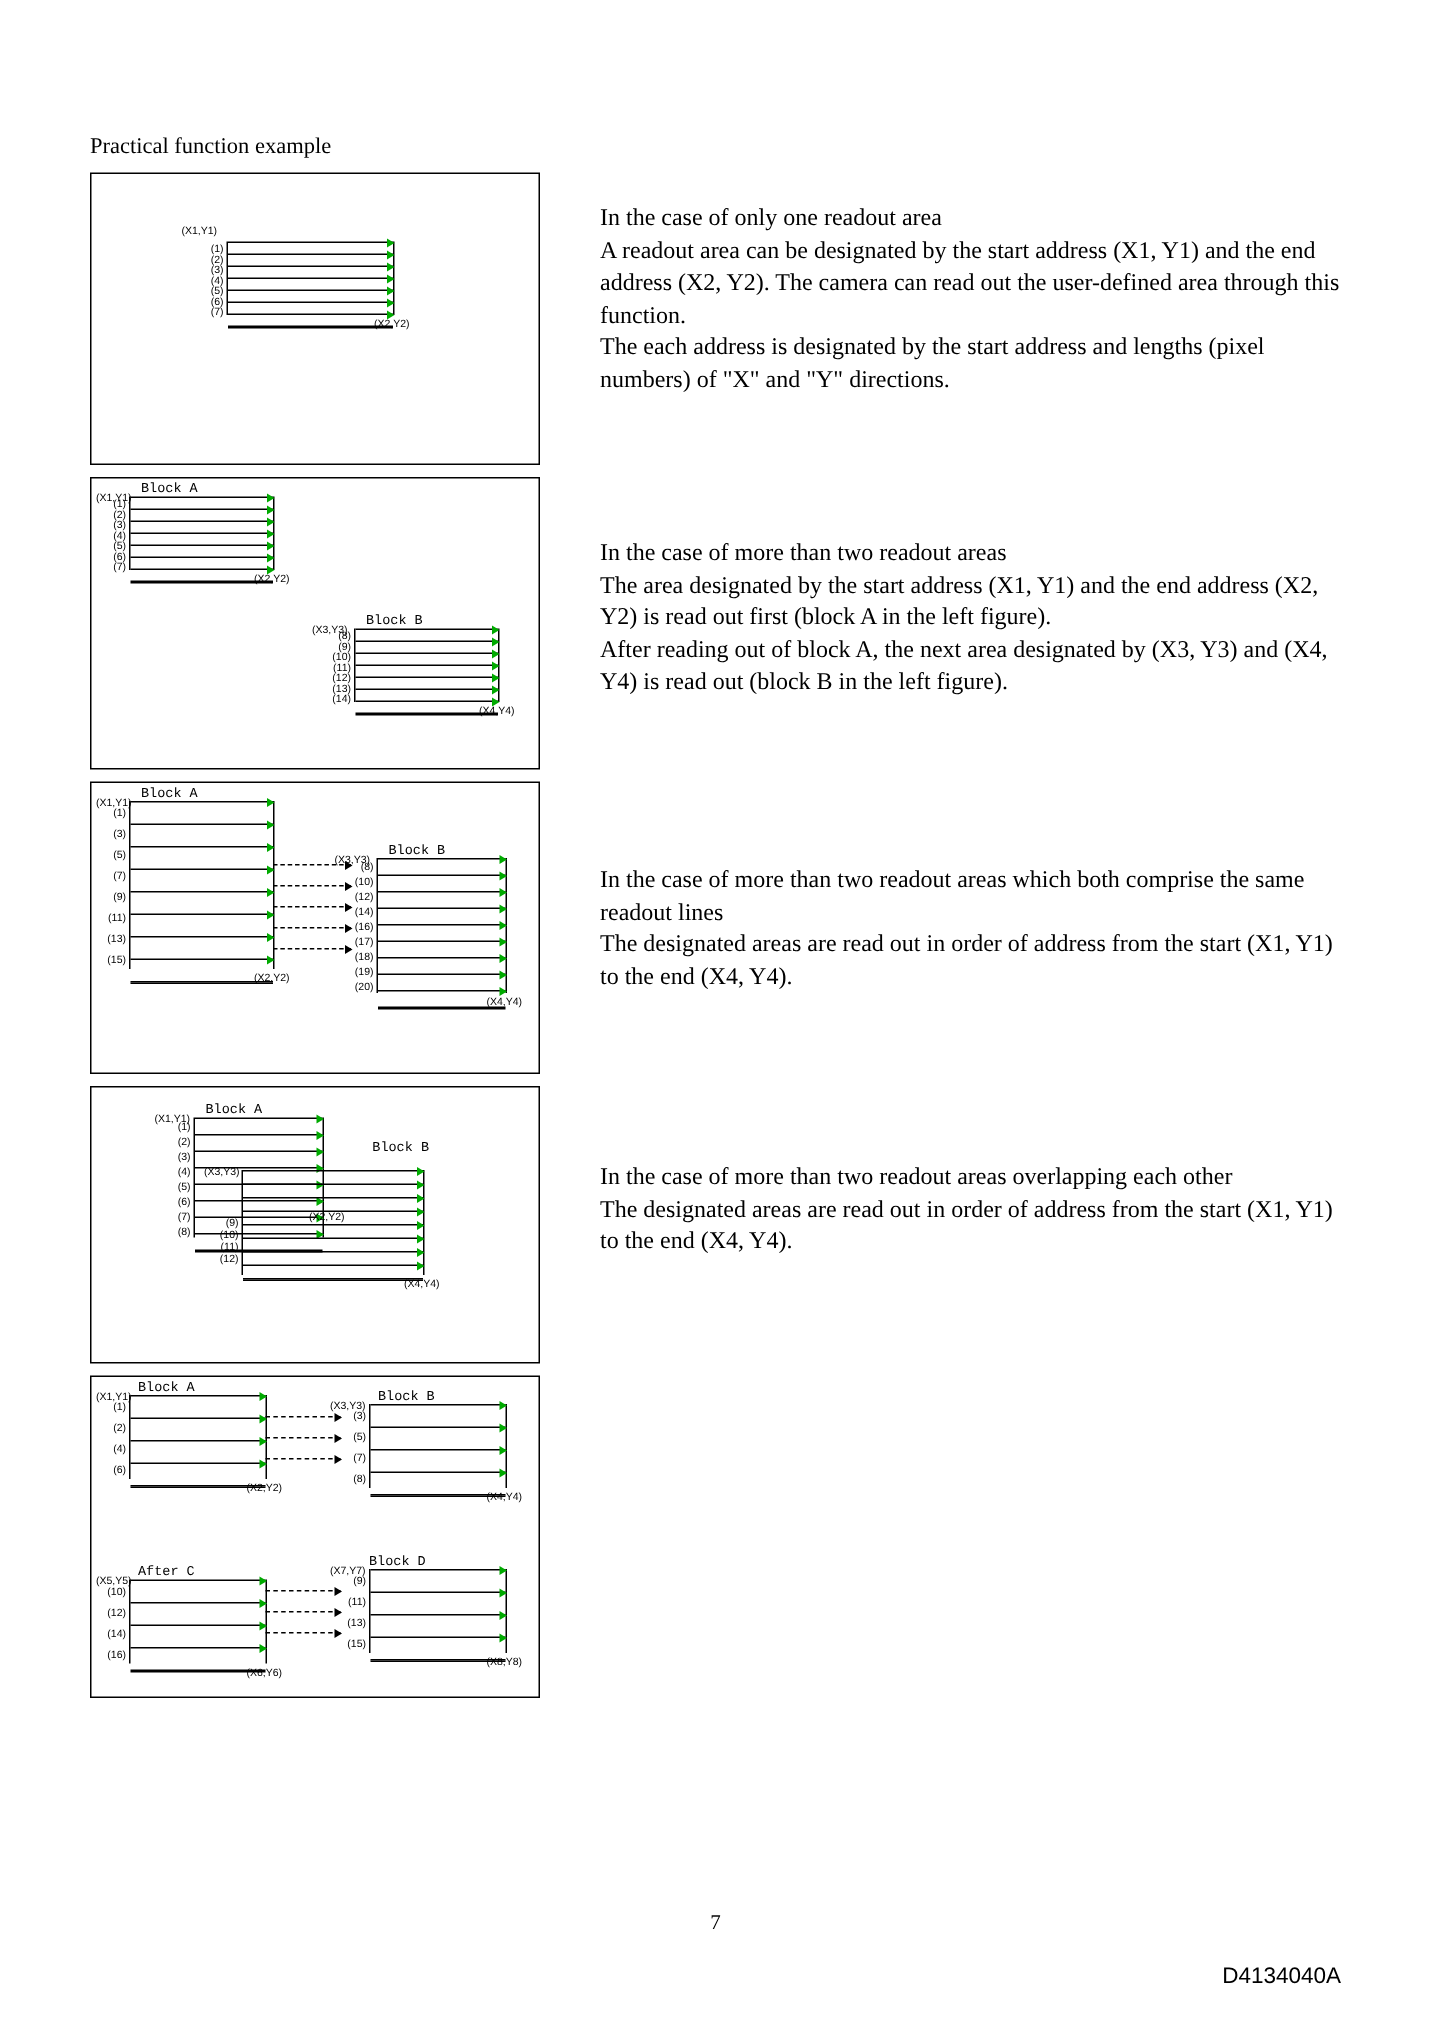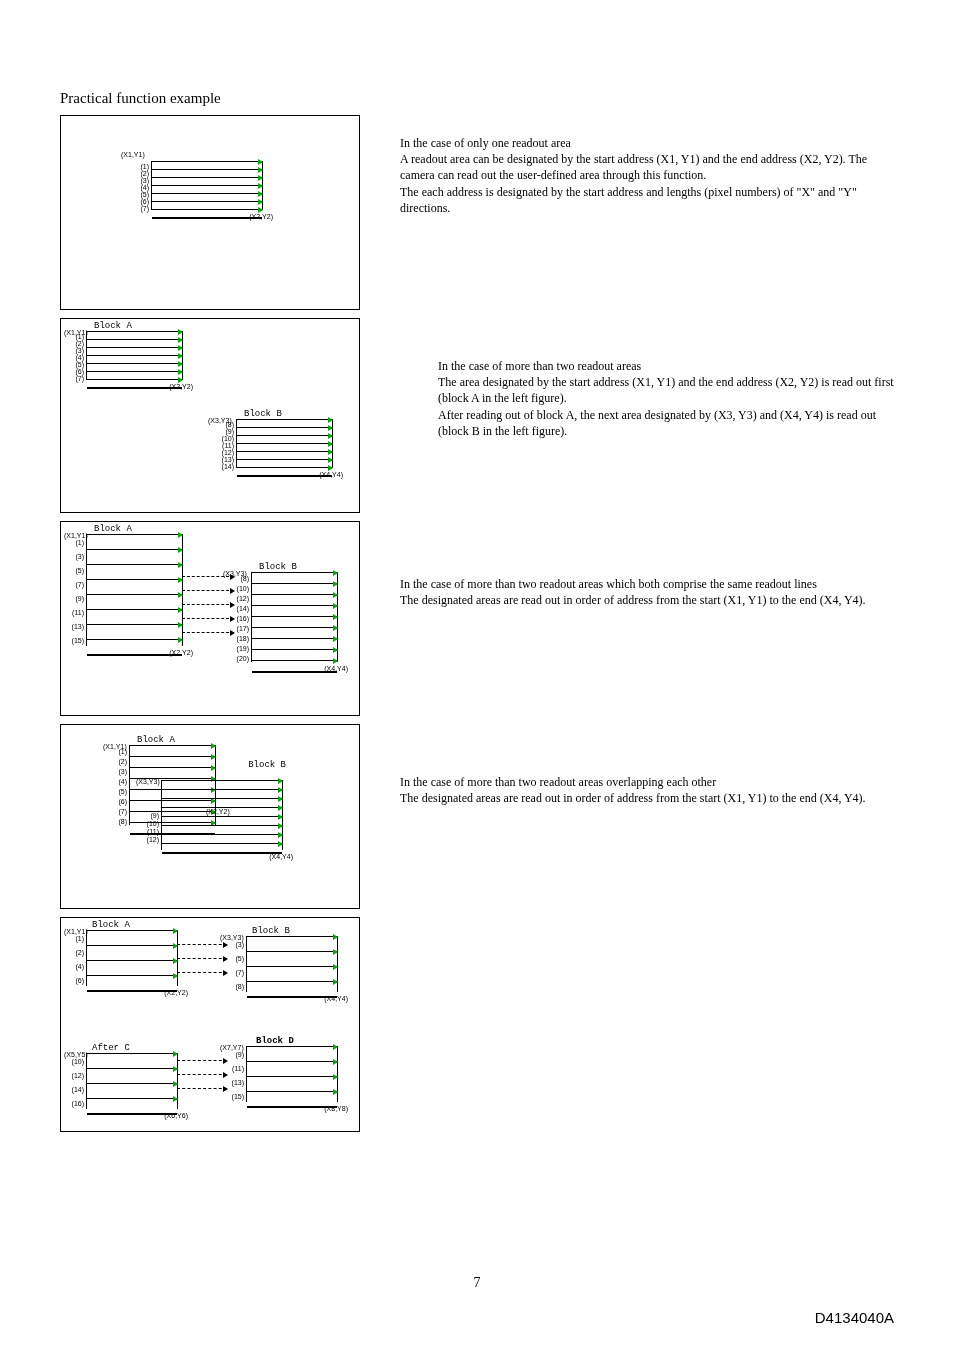--- a/index.html
+++ b/index.html
@@ -37,21 +37,21 @@
     position: relative;
   }
   .fb-single { height: 195px; padding-top: 40px; }
   .fb-two { height: 195px; }
   .fb-overlap-vert { height: 195px; }
   .fb-overlap-nest { height: 185px; padding-top: 25px; }
   .fb-four { height: 215px; }
 
   .desc-cell {
     flex: 1;
-    font-size: 12px;
+    font-size: 16px;
     line-height: 1.35;
     padding-top: 20px;
   }
 
   .page-num {
     position: absolute;
     bottom: 60px;
     left: 0;
     width: 100%;
     text-align: center;
@@ -257,21 +257,21 @@
               </div>
             <div class="scanline">
                 <span class="arrowhead green"></span>
               </div>
             <div class="scanline"></div>
           </div>
           <div class="coord" style="right:-12px; bottom:-10px;">(X4,Y4)</div>
         </div>
       </div>
     </div>
-    <div class="desc-cell" style="white-space:pre-line; padding-top:40px;margin-left:38px;">In the case of more than two readout areas
+    <div class="desc-cell" style="white-space:pre-line; padding-top:40px;">In the case of more than two readout areas
 The area designated by the start address (X1, Y1) and the end address (X2, Y2) is read out first (block A in the left figure).
 After reading out of block A, the next area designated by (X3, Y3) and (X4, Y4) is read out (block B in the left figure).</div>
   </div>
 
   <div class="row">
     <div class="figure-cell">
       <div class="figure-box fb-overlap-vert">
         <div class="blk" style="left:25px; top:12px; width:95px; height:112px;">
           <div class="coord" style="left:-22px; top:-2px;">(X1,Y1)</div>
           <div class="blk-title" style="left:8px; top:-10px;">Block A</div>
@@ -548,21 +548,21 @@
             <div class="scanline"></div>
           </div>
           <div class="coord" style="right:-12px; bottom:-10px;">(X6,Y6)</div>
         </div>
         <div class="dashed-connector" style="left:116px; top:142px; width:50px;"></div>
         <div class="dashed-connector" style="left:116px; top:156px; width:50px;"></div>
         <div class="dashed-connector" style="left:116px; top:170px; width:50px;"></div>
 
         <div class="blk" style="left:185px; top:128px; width:90px; height:56px;">
           <div class="coord" style="left:-26px; top:-2px;">(X7,Y7)</div>
-          <div class="blk-title" style="left:10px; top:-10px;font-weight:bold;">Block D</div>
+          <div class="blk-title" style="left:0; top:-10px;">Block D</div>
           <div class="rowlabels" style="line-height:14px;">
             <span>(9)</span>
               <span>(11)</span>
               <span>(13)</span>
               <span>(15)</span>
           </div>
           <div class="lines-box">
             <div class="scanline" style="height:14px;">
                 <span class="arrowhead green"></span>
               </div>

